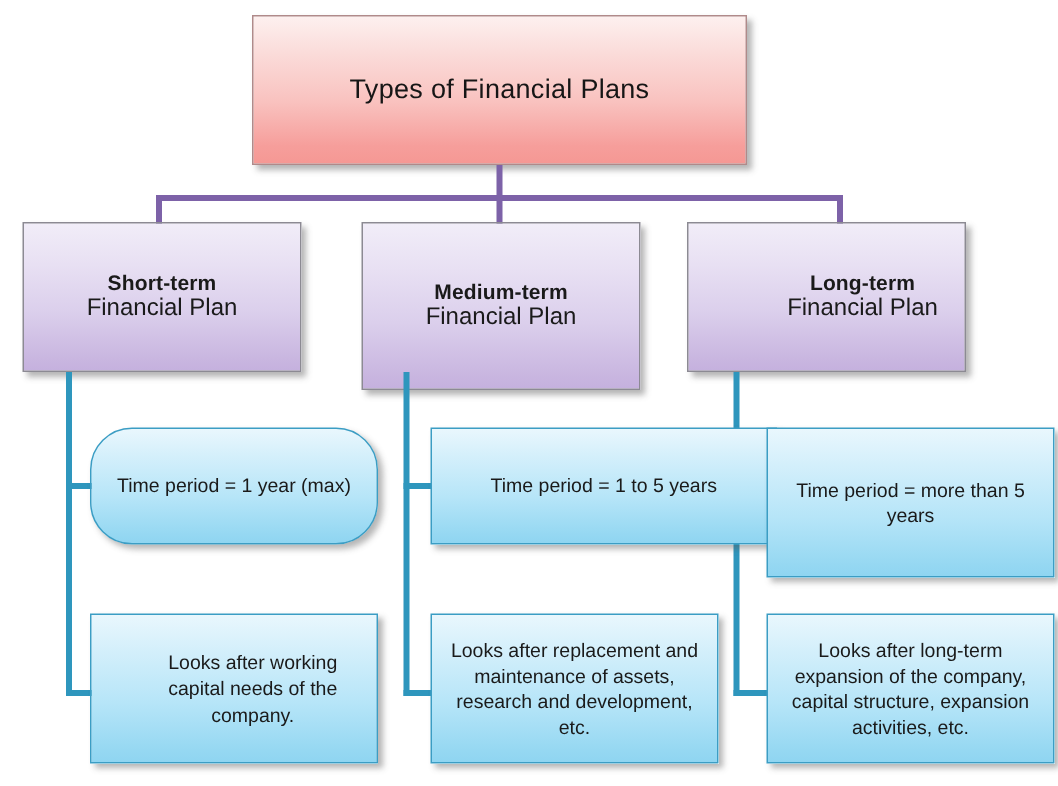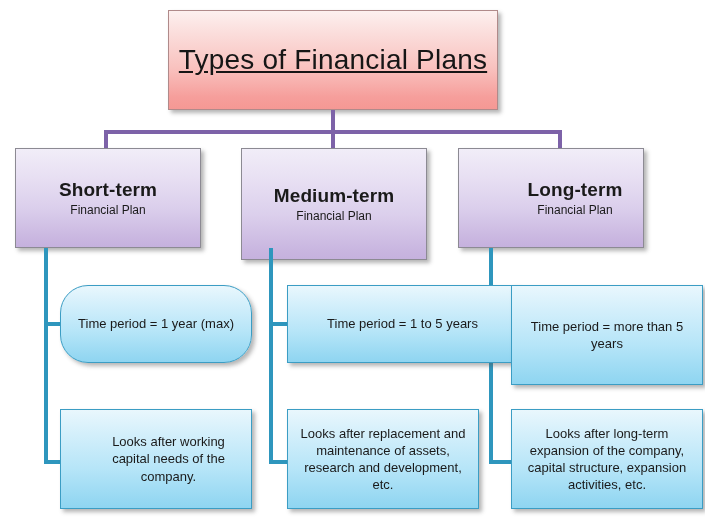--- a/index.html
+++ b/index.html
@@ -37,46 +37,45 @@
 
   
   .root-box {
     border: 1px solid #b08a8a;
     background: linear-gradient(to bottom,
                 #fdf0ef 0%,
                 #fbdedc 22%,
                 #f9c2bf 58%,
                 #f69e9b 88%,
                 #f59894 100%);
-    font-size: 28px;
+    font-size: 18px;
     letter-spacing: 0.2px;
     color: #161616;
-    text-decoration: underline;
   }
 
   
   .purple-box {
     border: 1px solid #8c8a93;
     background: linear-gradient(to bottom,
                 #f1edf8 0%,
                 #e8e0f3 28%,
                 #dbcfec 60%,
                 #c9b6e0 92%,
                 #c5b1de 100%);
     font-size: 15px;
   }
   .purple-box .title-strong {
     font-weight: bold;
-    font-size: 19px;
+    font-size: 14px;
     letter-spacing: 0.1px;
     margin-bottom: 1px;
   }
   .purple-box .title-sub {
     font-weight: normal;
-    font-size: 12px;
+    font-size: 16px;
   }
 
   
   .blue-box {
     border: 1px solid #3b9dc4;
     background: linear-gradient(to bottom,
                 #e9f7fd 0%,
                 #d3effb 25%,
                 #b6e5f8 60%,
                 #96d8f2 92%,

